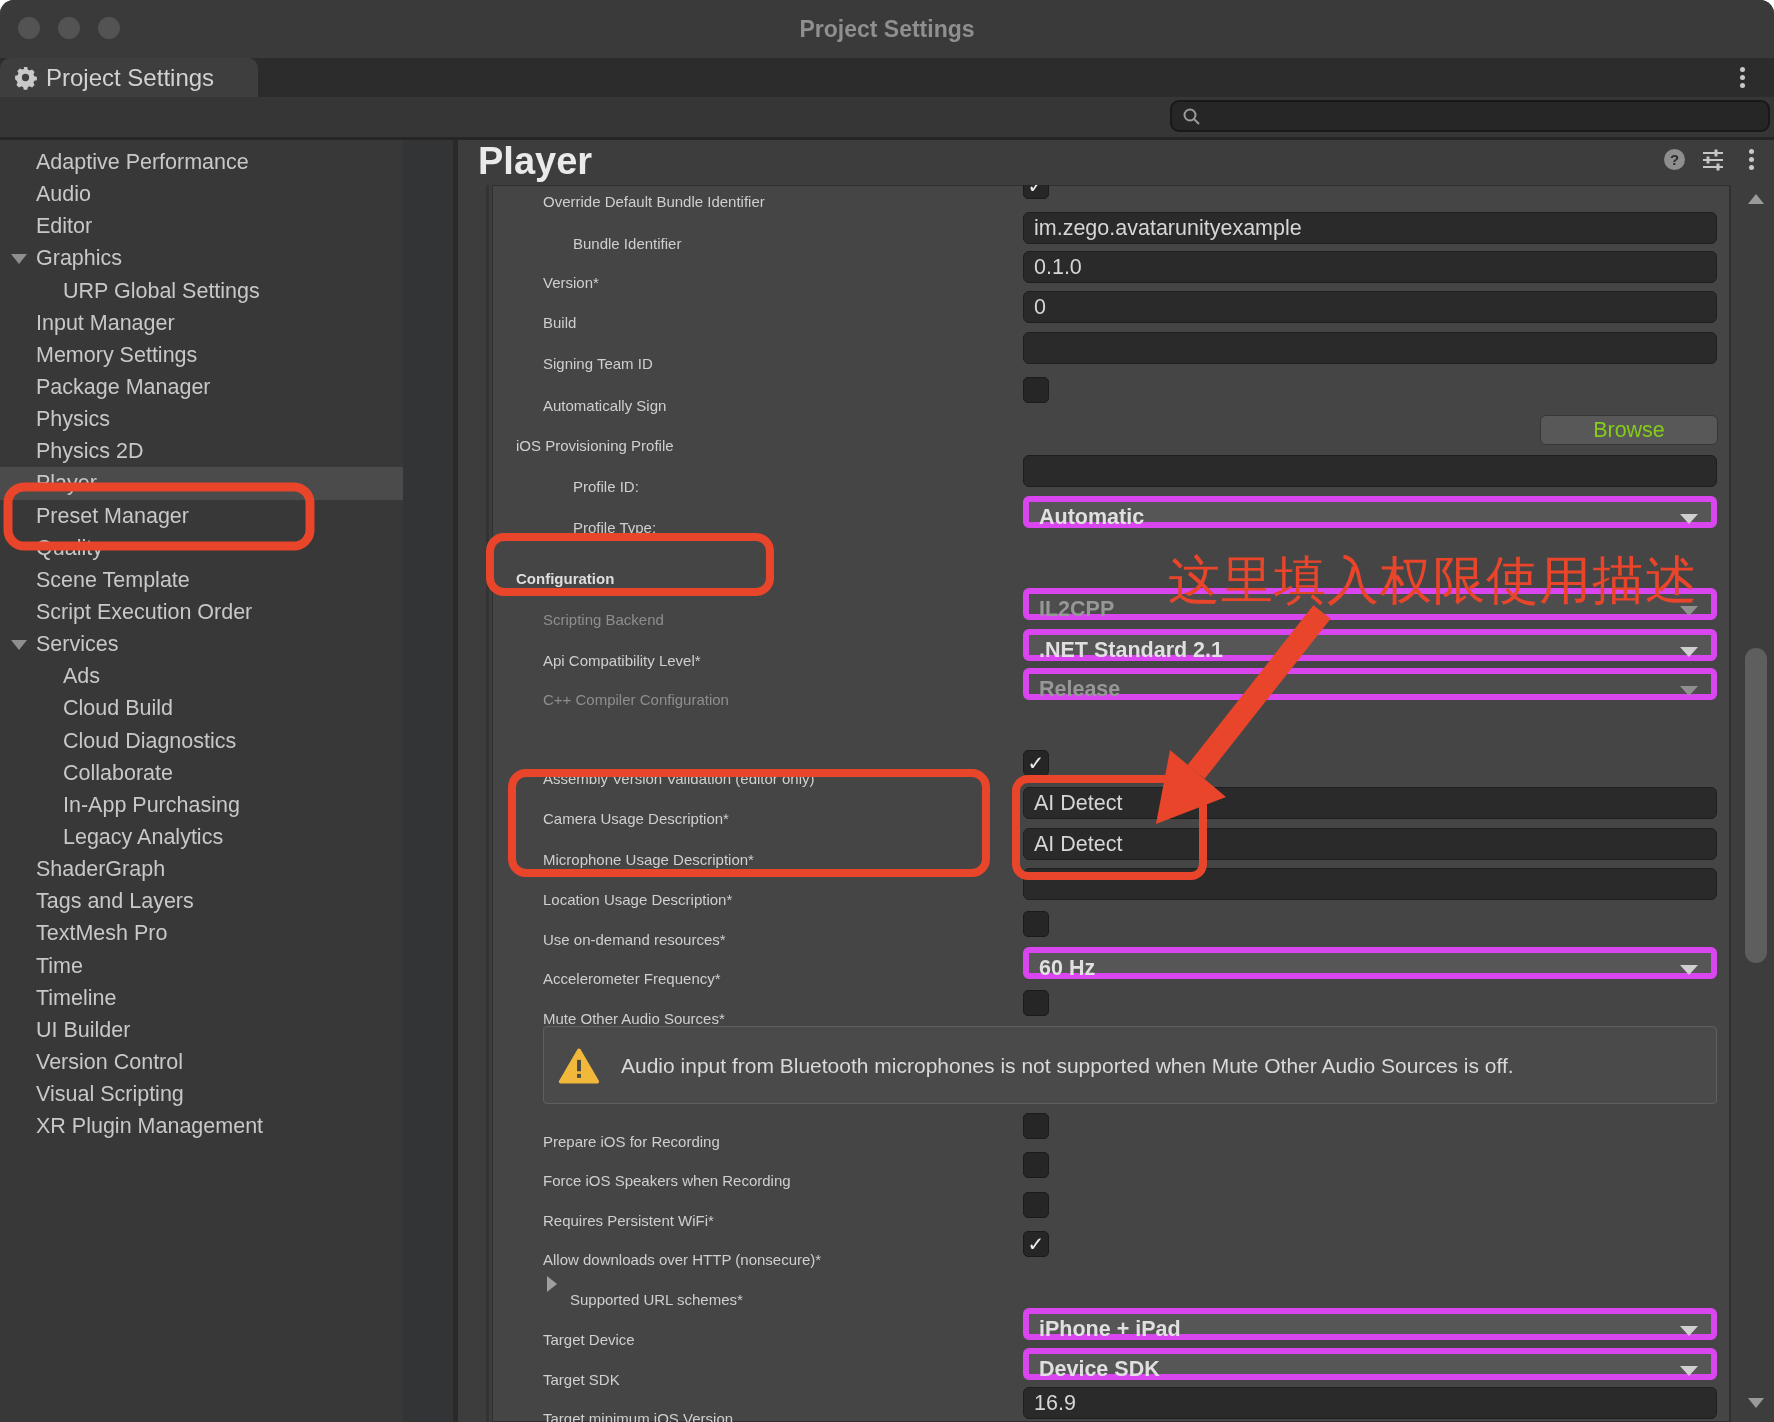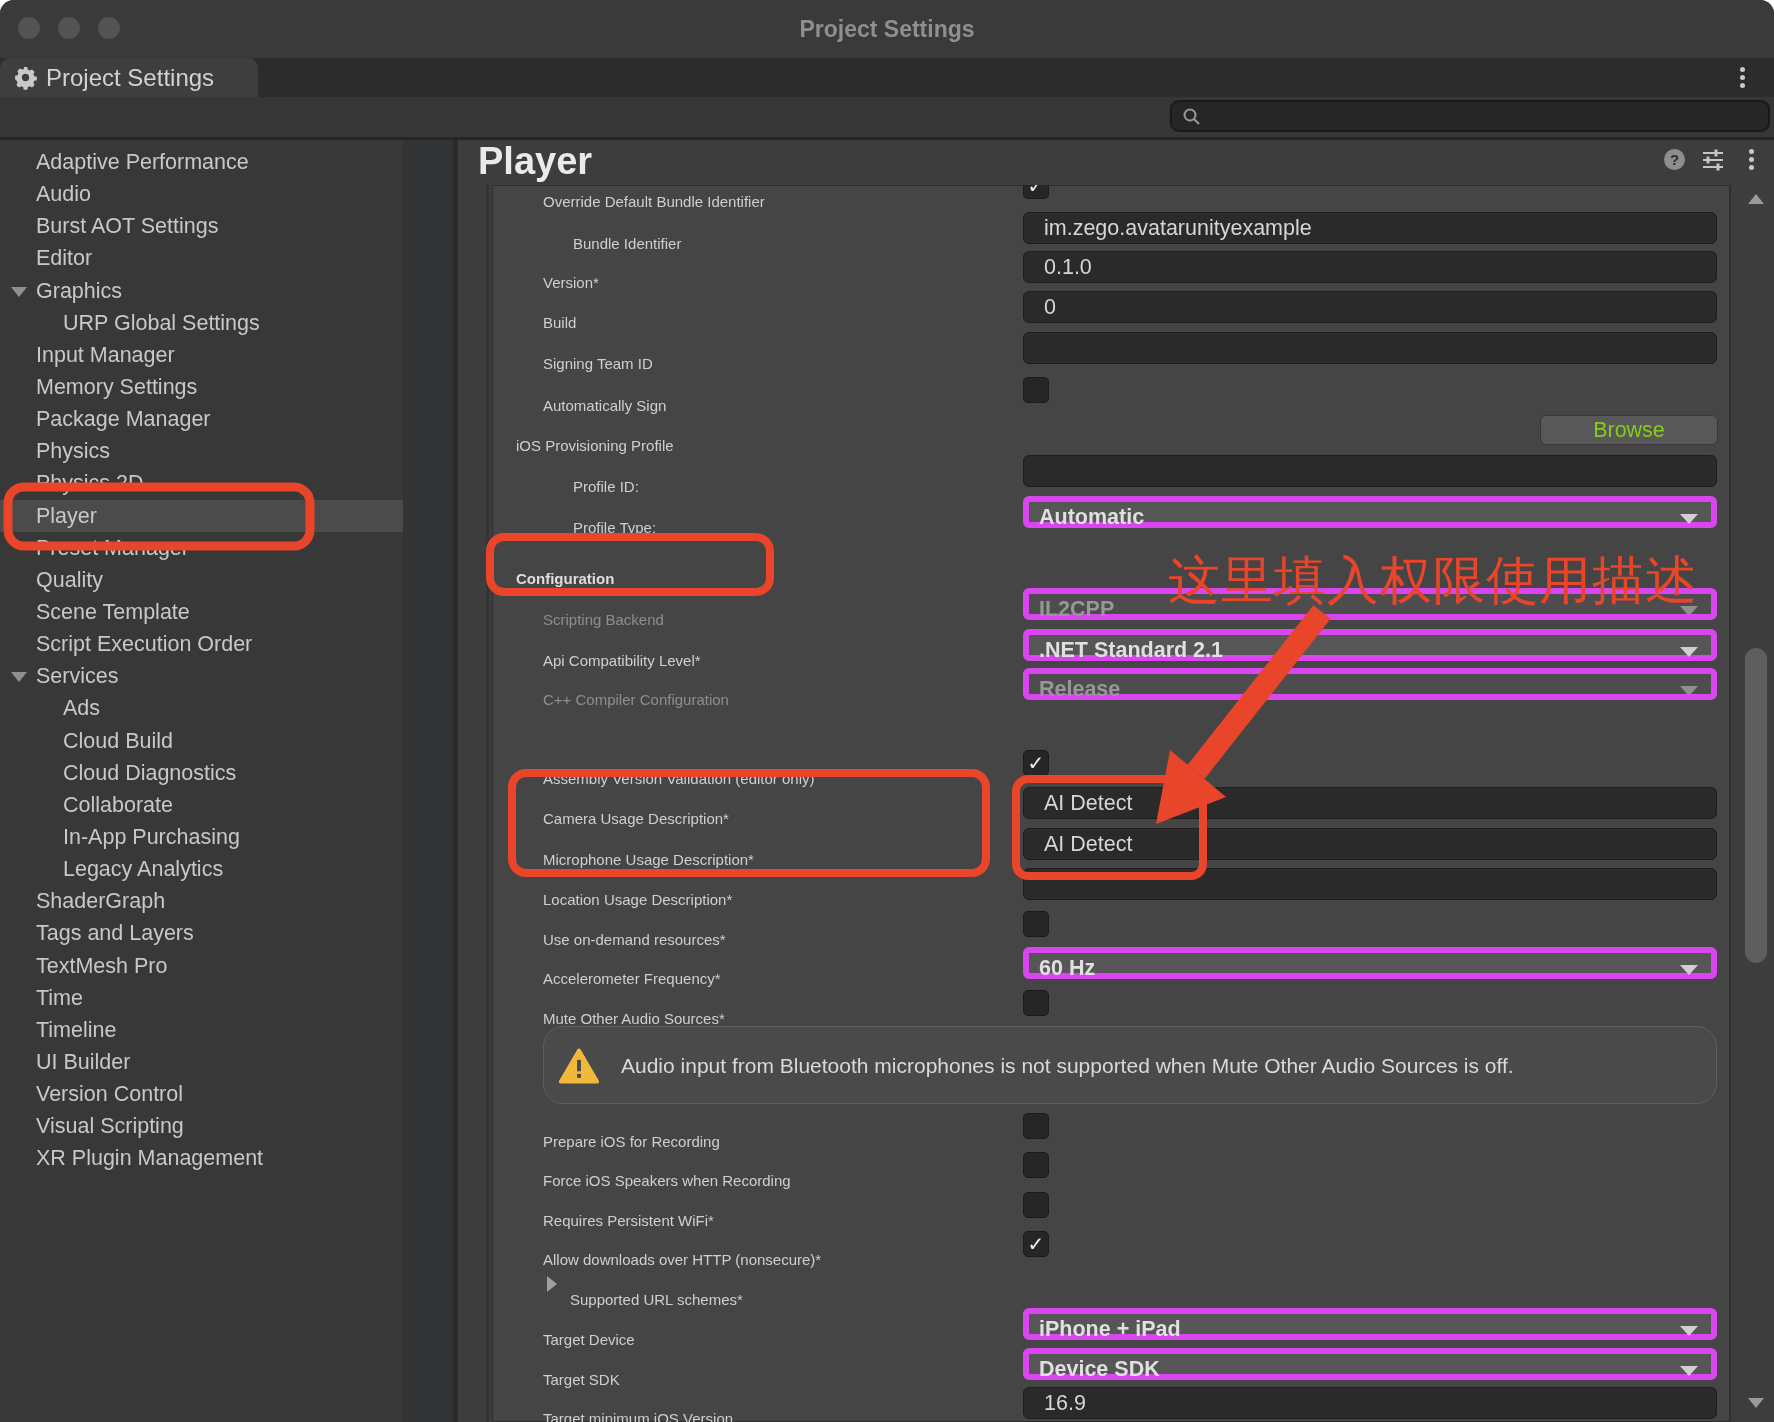--- a/index.html
+++ b/index.html
@@ -39,35 +39,35 @@
   #kebab-main{position:absolute;left:1745px;top:146px;width:12px;height:28px;}
   #content{position:absolute;left:492px;top:185px;width:1238px;height:1237px;background:#454545;border:1px solid #2f2f2f;box-sizing:border-box;}
   #content-edge{position:absolute;left:486px;top:185px;width:3px;height:1237px;background:#333;}
   
   .row{position:absolute;left:0;width:1774px;height:32px;}
   .lbl{position:absolute;top:16px;height:32px;line-height:32px;font-size:15px;color:#cfcfcf;white-space:nowrap;}
   .ind1{left:516px;} .ind2{left:543px;} .ind3{left:573px;}
   .lbl.dis{color:#8e8e8e;}
   .lbl.sect{font-weight:bold;color:#dedede;}
   .tf{position:absolute;left:1023px;top:0;width:694px;height:32px;background:#2a2a2a;border:1px solid #1e1e1e;
-    border-radius:6px;box-sizing:border-box;line-height:30px;font-size:21.5px;color:#d6d6d6;padding-left:20px;}
+    border-radius:6px;box-sizing:border-box;line-height:30px;font-size:21.5px;color:#d6d6d6;padding-left:10px;}
   .dd{position:absolute;left:1023px;top:0;width:694px;height:32px;background:#565656;border:6px solid #d946ef;
     border-radius:6px;box-sizing:border-box;line-height:30px;font-size:21.5px;color:#e0e0e0;padding-left:10px;font-weight:bold;}
   .dd:after{content:'';position:absolute;right:13px;top:12px;width:0;height:0;
     border-left:9px solid transparent;border-right:9px solid transparent;border-top:10px solid #cfcfcf;}
   .dd.dis{background:#4d4d4d;color:#979797;}
   .dd.dis:after{border-top-color:#8f8f8f;}
   .cb{position:absolute;left:1023px;top:3px;width:26px;height:26px;background:#262626;border:1px solid #1b1b1b;
     border-radius:5px;box-sizing:border-box;text-align:center;line-height:24px;font-size:20px;color:#ededed;}
   .btn{position:absolute;left:1540px;top:1px;width:178px;height:30px;background:#585858;border:1px solid #373737;
     border-radius:6px;box-sizing:border-box;text-align:center;line-height:28px;font-size:21.5px;color:#84cc16;}
   .fold{position:absolute;left:547px;top:8px;width:0;height:0;
     border-top:8px solid transparent;border-bottom:8px solid transparent;border-left:10px solid #9f9f9f;}
   #warnbox{position:absolute;left:543px;top:1026px;width:1174px;height:78px;background:#4a4a4a;
-    border:1px solid #5f5f5f;border-radius:20px;box-sizing:border-box;}
+    border:1px solid #5f5f5f;border-radius:4px;box-sizing:border-box;}
   #warn-text{position:absolute;left:77px;top:0;height:78px;line-height:78px;font-size:21px;color:#d9d9d9;white-space:nowrap;}
   #warn-icon{position:absolute;left:14px;top:19px;}
   
   #sb-zone{position:absolute;left:1730px;top:185px;width:44px;height:1237px;background:#3d3d3d;border-left:1px solid #303030;box-sizing:border-box;}
   #sb-thumb{position:absolute;left:1745px;top:648px;width:22px;height:315px;background:#5e5e5e;border-radius:11px;}
   .sb-up{position:absolute;left:1748px;top:194px;width:0;height:0;
     border-left:8px solid transparent;border-right:8px solid transparent;border-bottom:10px solid #9a9a9a;}
   .sb-down{position:absolute;left:1748px;top:1398px;width:0;height:0;
     border-left:8px solid transparent;border-right:8px solid transparent;border-top:10px solid #9a9a9a;}
   
@@ -110,23 +110,20 @@
     </svg>
   </div>
 
   <div id="sidebar">
     <div id="side-list">
       <div class="si">
           <span class="t">Adaptive Performance</span>
         </div>
       <div class="si">
           <span class="t">Audio</span>
-        </div>
-      <div class="si">
-          <span class="t">Burst AOT Settings</span>
         </div>
       <div class="si">
           <span class="t">Editor</span>
         </div>
       <div class="si">
           <span class="caret-d"></span>
           <span class="t">Graphics</span>
         </div>
       <div class="si lv1">
           <span class="t">URP Global Settings</span>

